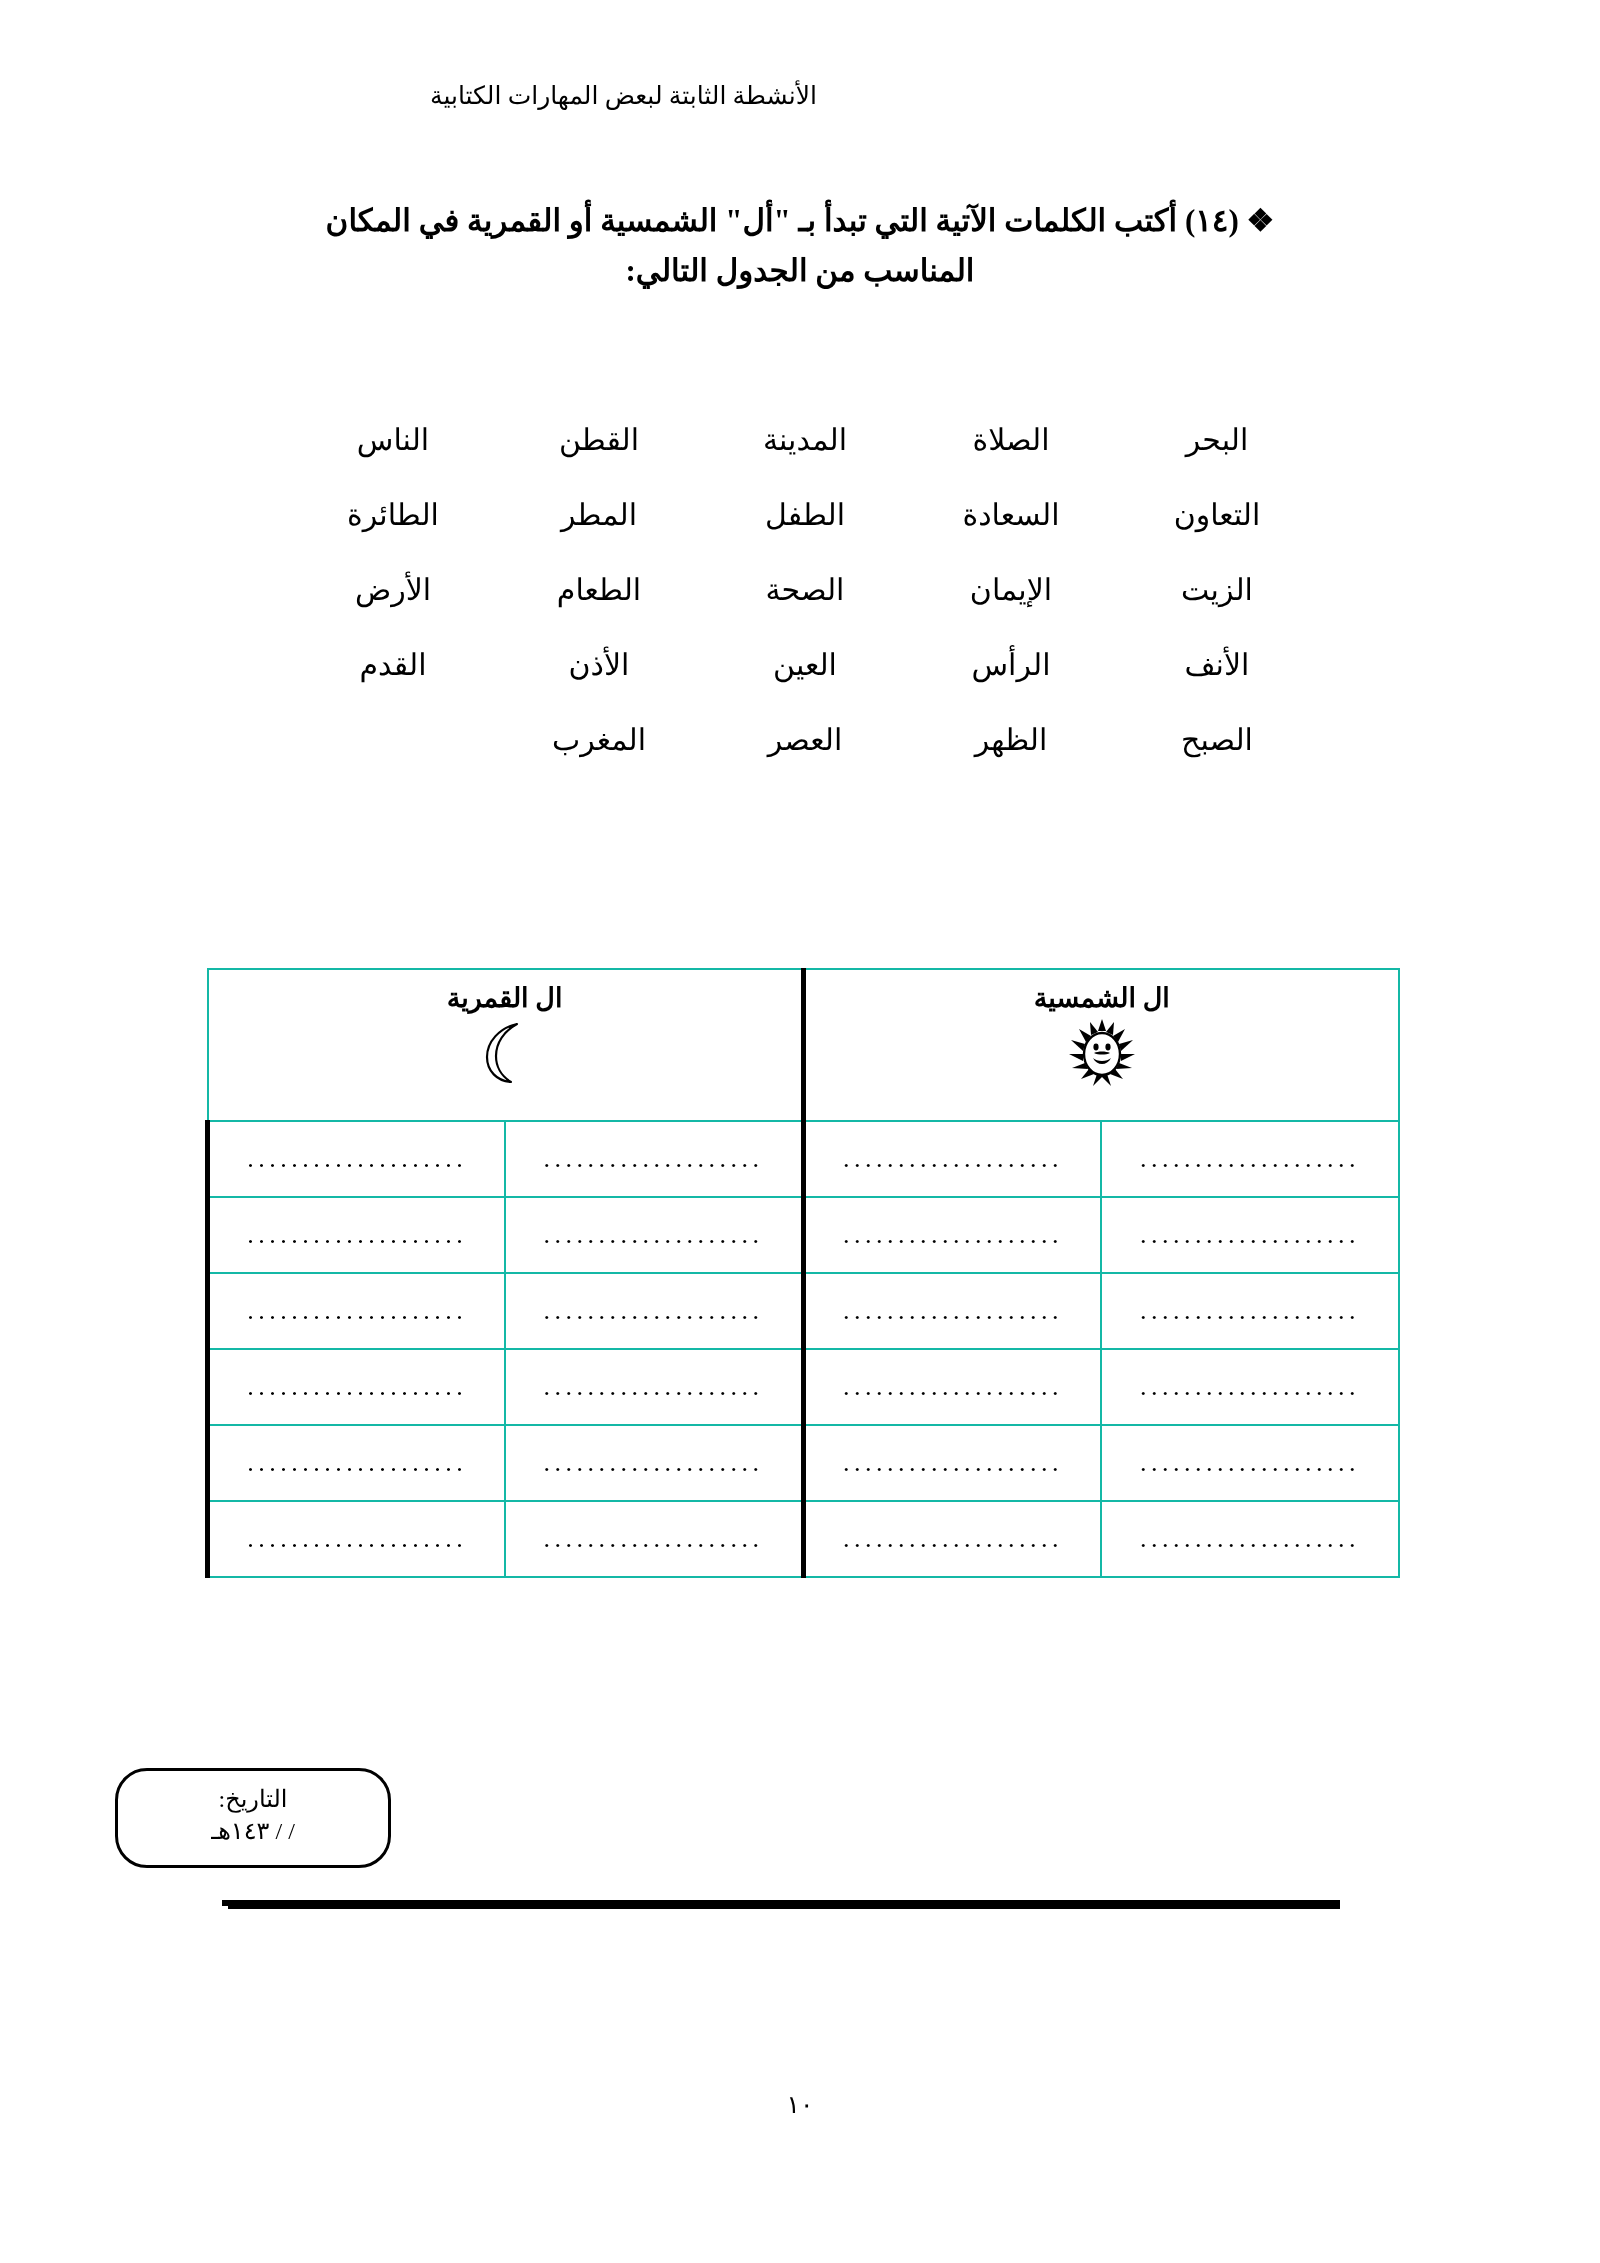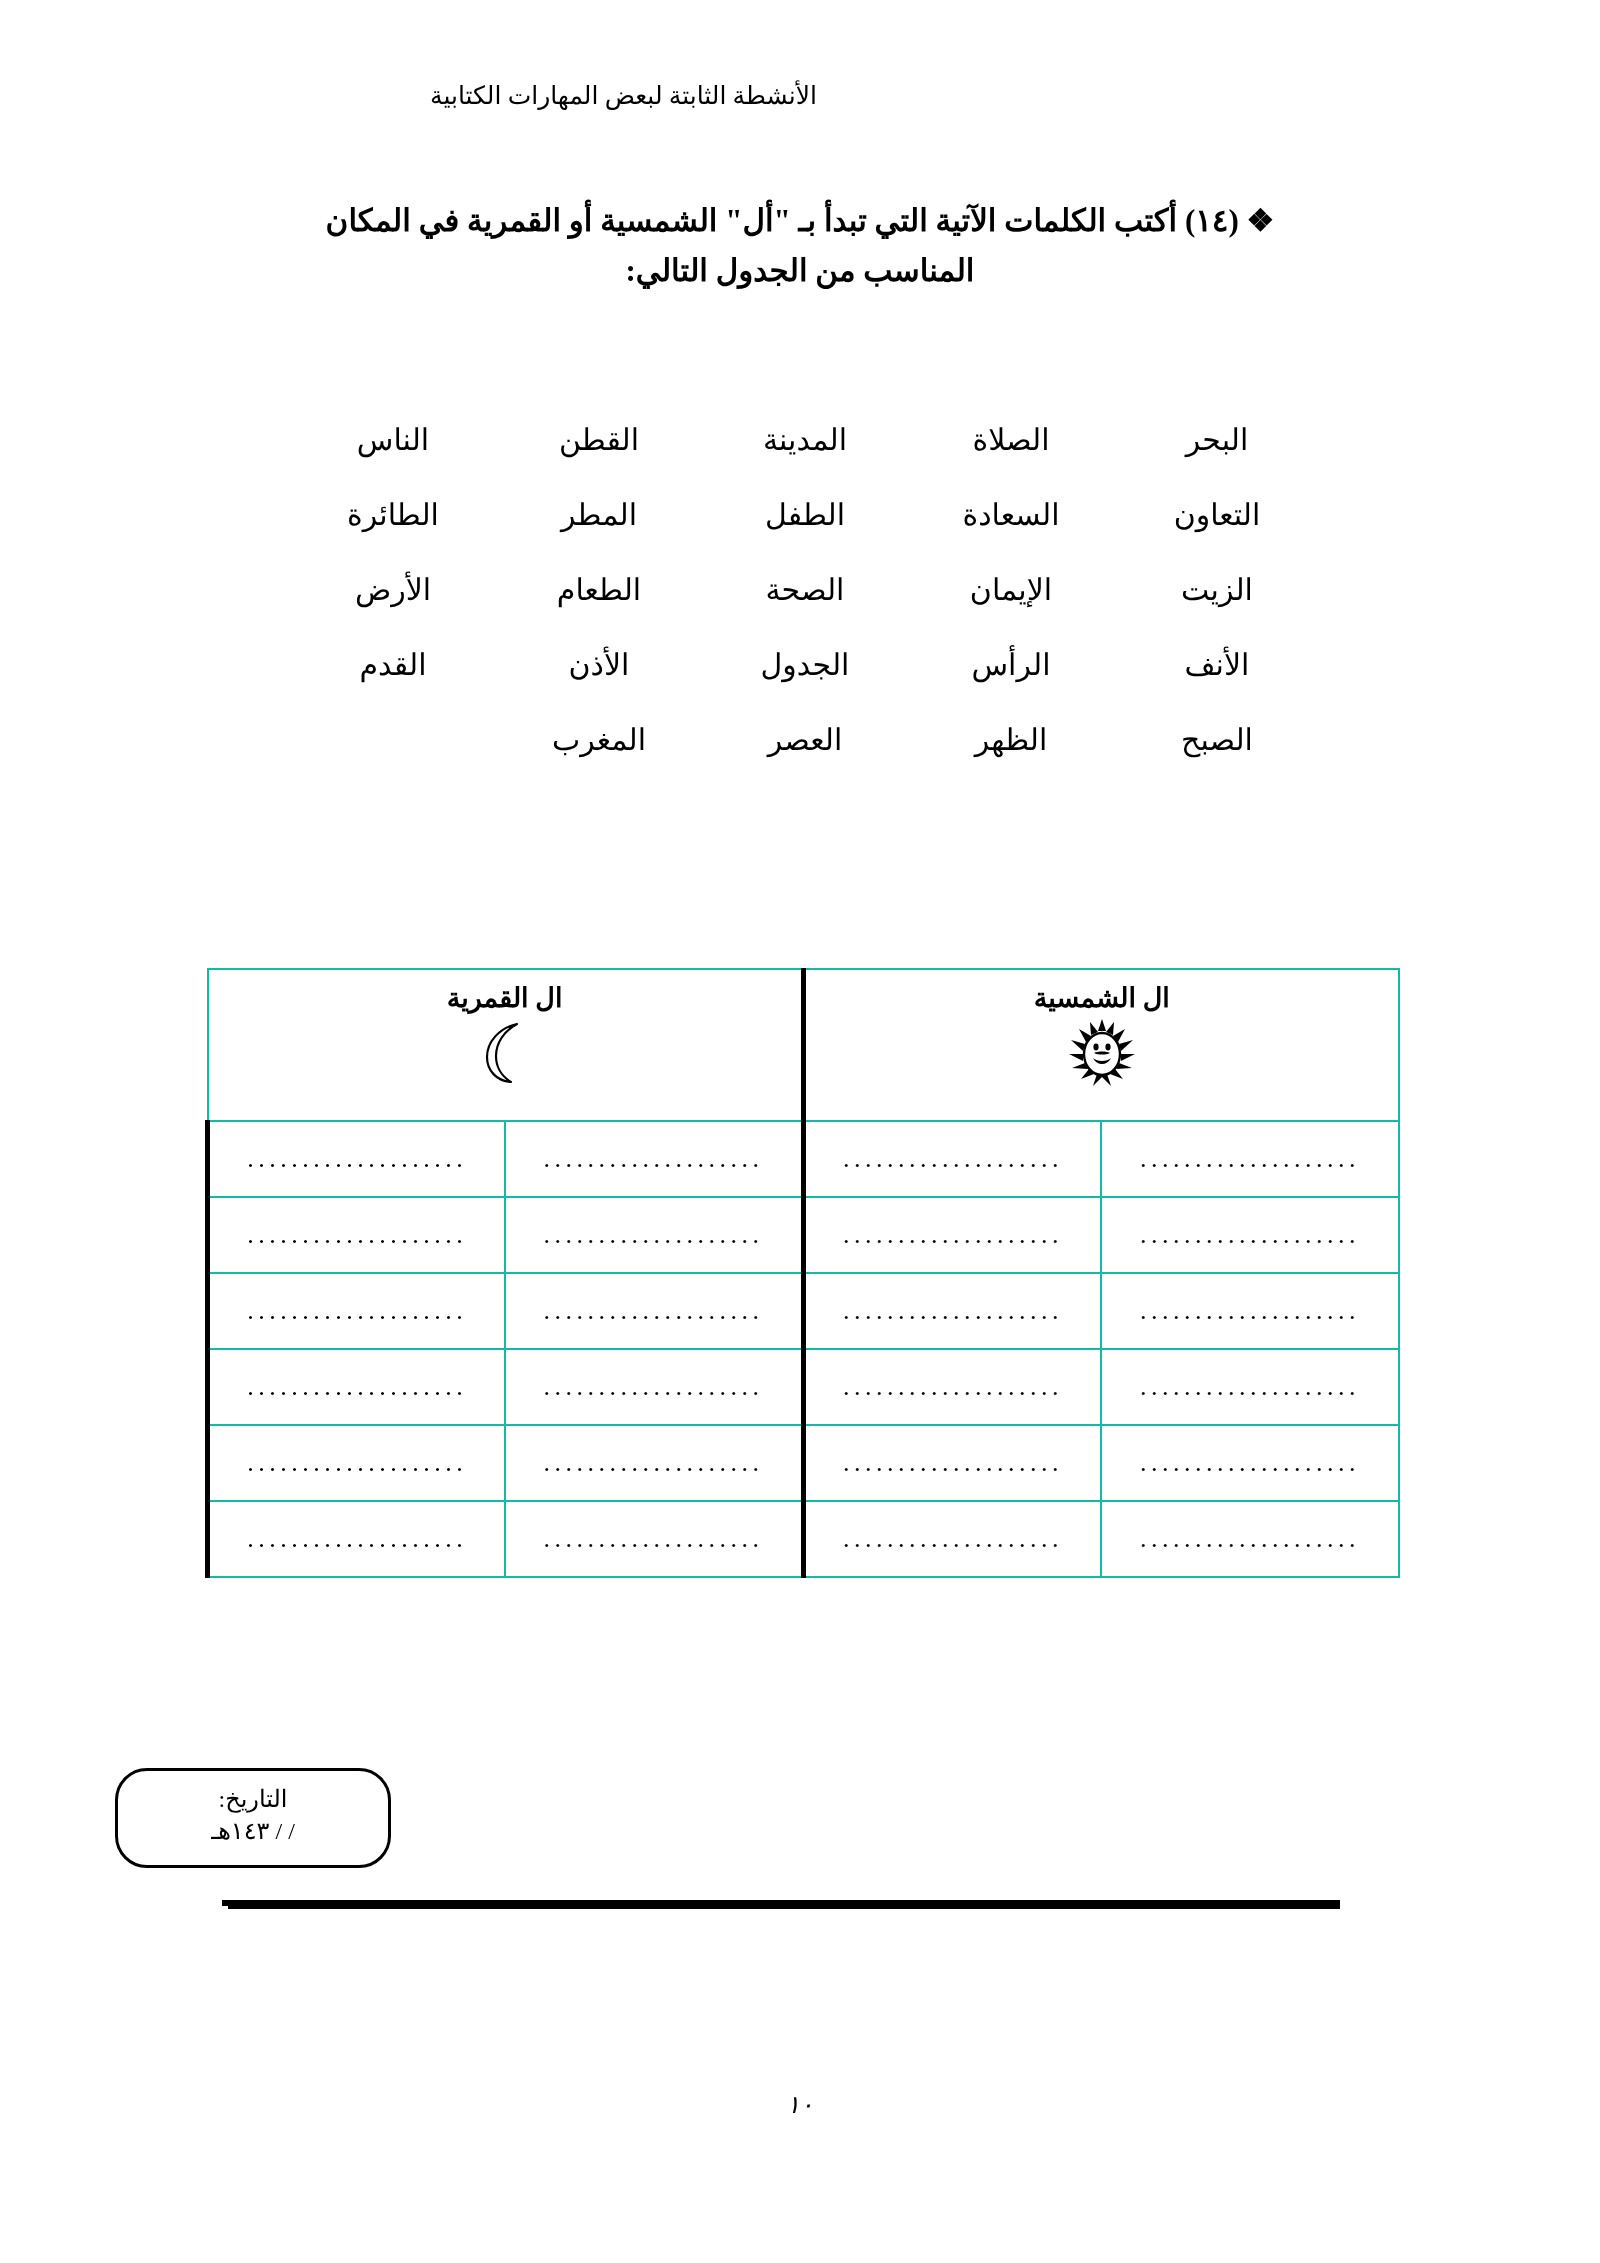--- a/index.html
+++ b/index.html
@@ -159,21 +159,20 @@
 
   
   .page-number {
     position: absolute;
     top: 2090px;
     left: 0;
     width: 1600px;
     text-align: center;
     font-size: 25px;
     direction: rtl;
-    font-style: italic;
   }
 
   
   svg.icon { display: block; margin: 0 auto; }
 </style>
 </head>
 <body>
 
 <div class="page-header">الأنشطة الثابتة لبعض المهارات الكتابية</div>
 
@@ -199,21 +198,21 @@
   <div class="word-row">
     <div class="word-cell">الزيت</div>
     <div class="word-cell">الإيمان</div>
     <div class="word-cell">الصحة</div>
     <div class="word-cell">الطعام</div>
     <div class="word-cell">الأرض</div>
   </div>
   <div class="word-row">
     <div class="word-cell">الأنف</div>
     <div class="word-cell">الرأس</div>
-    <div class="word-cell">الجدول</div>
+    <div class="word-cell">العين</div>
     <div class="word-cell">الأذن</div>
     <div class="word-cell">القدم</div>
   </div>
   <div class="word-row">
     <div class="word-cell">الصبح</div>
     <div class="word-cell">الظهر</div>
     <div class="word-cell">العصر</div>
     <div class="word-cell">المغرب</div>
     <div class="word-cell empty"></div>
   </div>

